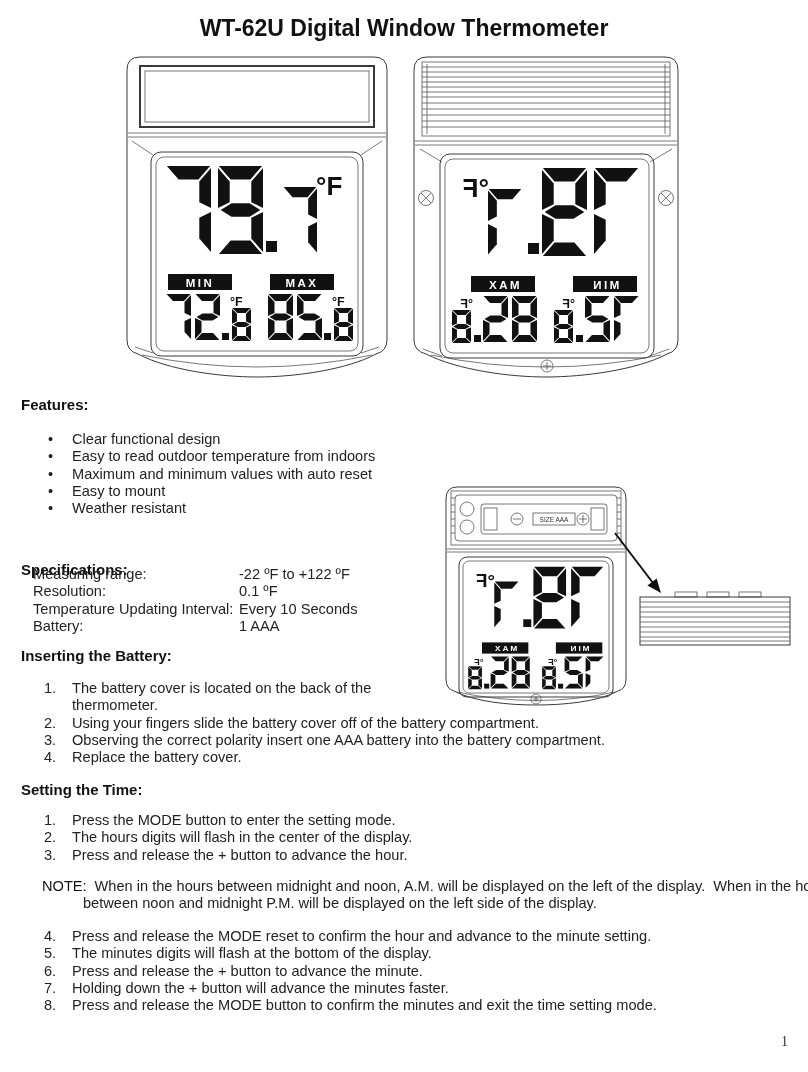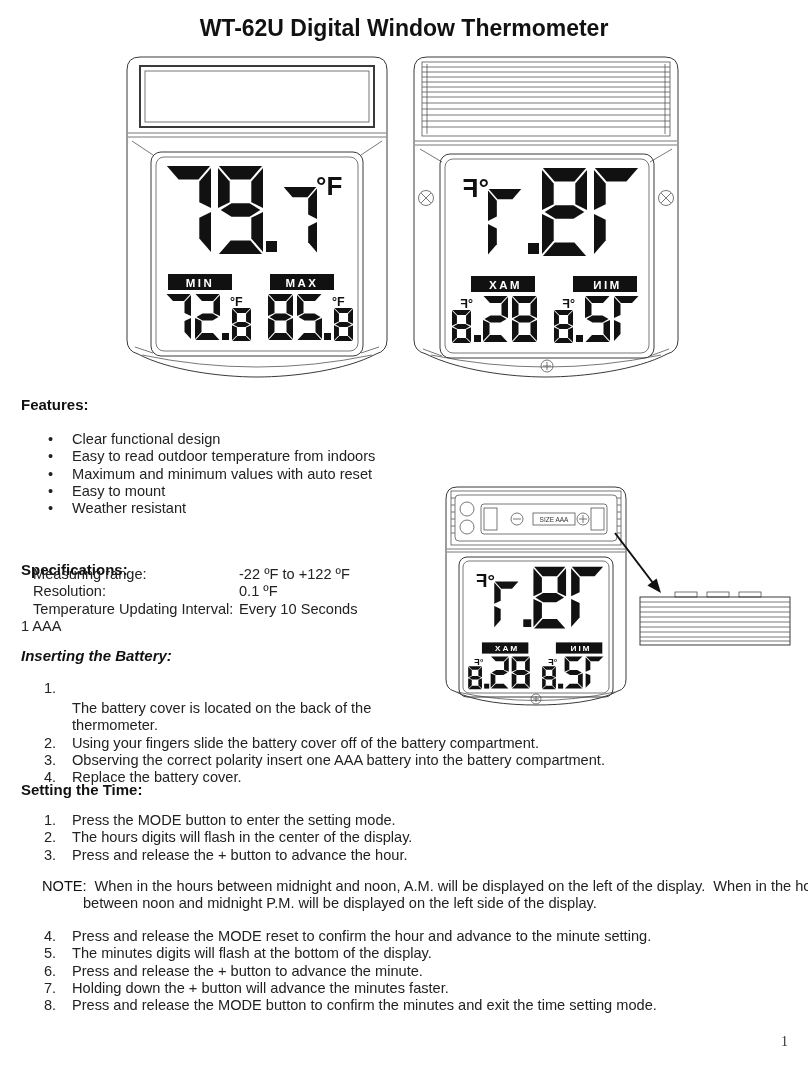--- a/index.html
+++ b/index.html
@@ -10,21 +10,21 @@
   .heading{font-weight:bold;font-size:15px;color:#111;text-align:center;}
   .list .row{display:flex;line-height:17.3px;}
   .bullet-col{width:24px;flex:0 0 24px;}
   .num-col{width:28px;flex:0 0 28px;}
   .spec-row{display:flex;line-height:17.3px;}
   .spec-label{width:206px;flex:0 0 206px;margin-left:12px;}
   .note{width:756px;line-height:17.3px;padding-left:62px;text-indent:-41px;}
   .note-label{font-weight:normal;color:#111;margin-right:8px;}
   .note-text{white-space:pre-wrap;}
   .pagenum{font-family:"Liberation Serif",serif;font-size:14px;color:#333;}
-  .narrow{max-width:356px;margin-top:20px;}
+  .narrow{max-width:356px;}
   svg{display:block;}
   svg .ln{stroke:#3a3a3a;fill:none;}
   svg .ln2{stroke:#3a3a3a;stroke-width:2;fill:none;}
   svg .thin{stroke:#555;stroke-width:0.8;fill:none;}
 </style>
 </head>
 <body>
 
 <div class="page">
 
@@ -272,25 +272,26 @@
       </div>
     <div class="spec-row">
         <span class="spec-label">Resolution:</span>
         <span>0.1 ºF</span>
       </div>
     <div class="spec-row">
         <span class="spec-label">Temperature Updating Interval:</span>
         <span>Every 10 Seconds</span>
       </div>
     <div class="spec-row">
+        <span class="spec-label">Battery:</span>
         <span>1 AAA</span>
       </div>
   </div>
 
-  <div class="abs heading" style="left:21px;top:647px;font-style:italic;">Inserting the Battery:</div>
+  <div class="abs heading" style="left:21px;top:647px;">Inserting the Battery:</div>
   <div class="abs list" style="left:44px;top:680px;">
     <div class="row">
         <span class="num-col">1.</span>
         <span class="narrow">The battery cover is located on the back of the thermometer.</span>
       </div>
     <div class="row">
         <span class="num-col">2.</span>
         <span>Using your fingers slide the battery cover off of the battery compartment.</span>
       </div>
     <div class="row">

